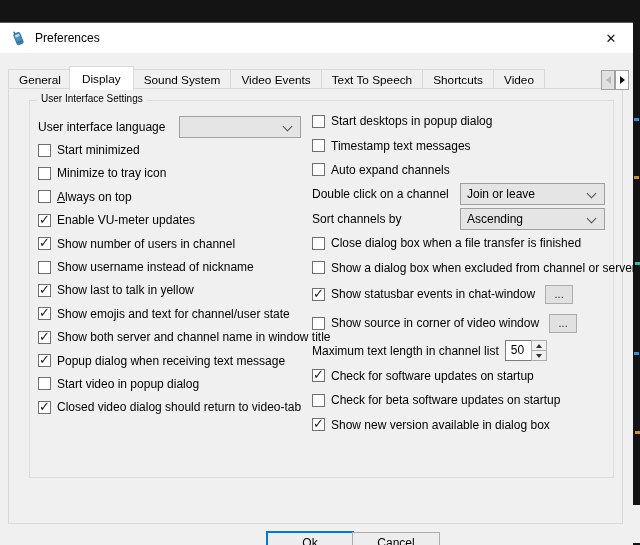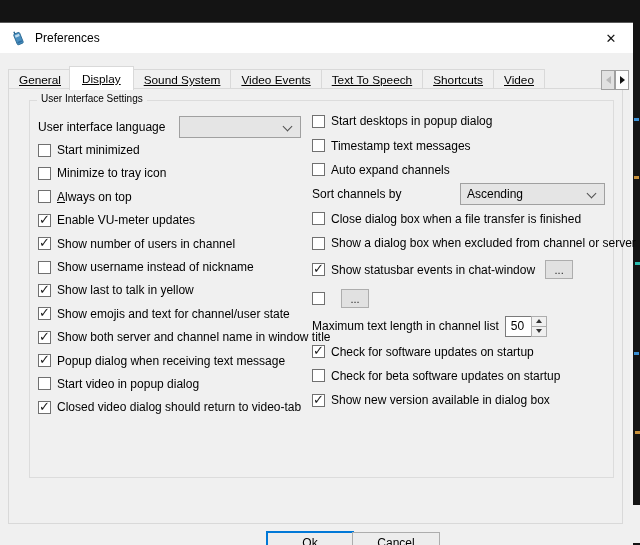--- a/index.html
+++ b/index.html
@@ -12,21 +12,21 @@
 
   
   .window { position:absolute; left:0; top:2px; width:633px; height:541px; background:#f0f0f0; border-top:1px solid #5a5a5a;margin-top:20px; }
 
   .titlebar { position:absolute; left:0; top:0; width:100%; height:30px; background:#ffffff; display:flex; align-items:center; }
   .titlebar .appicon { margin-left:10px; width:16px; height:16px; }
   .titlebar .title { margin-left:9px; font-size:12px; color:#000; }
   .close-btn { position:absolute; right:5px; top:0; width:34px; height:30px; display:flex; align-items:center; justify-content:center; font-size:13px; color:#111; }
 
   
-  .tabbar { position:absolute; left:8px; top:41px; right:4px; height:26px; display:flex; align-items:flex-end; overflow:hidden;text-decoration:underline; }
+  .tabbar { position:absolute; left:8px; top:41px; right:4px; height:26px; display:flex; align-items:flex-end; overflow:hidden; }
   .tabstrip { display:flex; align-items:flex-end; width:600px; overflow:hidden; }
   .tab { height:21px; line-height:20px; padding:0 10px; background:#f0f0f0; border:1px solid #d9d9d9; border-bottom:none; margin-right:-1px; white-space:nowrap; font-size:11.8px; }
   .tab.sel { height:25px; line-height:24px; background:#ffffff; position:relative; z-index:2; margin-left:-2px; padding:0 12px; border-color:#d9d9d9; top:1px; }
   .tab-arrows { position:absolute; right:0; bottom:0; height:20px; display:flex; z-index:3; }
   .arrow-btn { width:14px; height:20px; border:1px solid #a0a0a0; background:#e1e1e1; display:flex; align-items:center; justify-content:center; }
   .arrow-btn.ena { background:#fdfdfd; }
   .tri-l { width:0; height:0; border-top:4px solid transparent; border-bottom:4px solid transparent; border-right:5px solid #b8b8b8; }
   .tri-r { width:0; height:0; border-top:4px solid transparent; border-bottom:4px solid transparent; border-left:5px solid #111; }
 
   
@@ -224,20 +224,27 @@
           <span class="lbl">Timestamp text messages</span>
         </div>
         <div class="row">
           <span class="cb">
               <span class="mark"></span>
             </span>
           <span class="lbl">Auto expand channels</span>
         </div>
 
         <div class="row">
+          <span class="lbl flbl-right">Double click on a channel</span>
+          <div class="combo combo-right">
+            <span>Join or leave</span>
+            <span class="chev"></span>
+          </div>
+        </div>
+        <div class="row">
           <span class="lbl flbl-right">Sort channels by</span>
           <div class="combo combo-right">
             <span>Ascending</span>
             <span class="chev"></span>
           </div>
         </div>
 
         <div class="row">
           <span class="cb">
               <span class="mark"></span>
@@ -255,20 +262,21 @@
           <span class="cb">
               <span class="mark">✓</span>
             </span>
           <span class="lbl">Show statusbar events in chat-window</span>
           <button class="dots-btn">...</button>
         </div>
         <div class="row" style="height:29px;">
           <span class="cb">
               <span class="mark"></span>
             </span>
+          <span class="lbl">Show source in corner of video window</span>
           <button class="dots-btn">...</button>
         </div>
 
         <div class="row" style="height:26px;">
           <span class="lbl">Maximum text length in channel list</span>
           <span class="spin-wrap">
             <span class="spin-edit">50</span>
             <span class="spin-btns">
               <span class="spin-up">
                   <span class="tri-up"></span>

